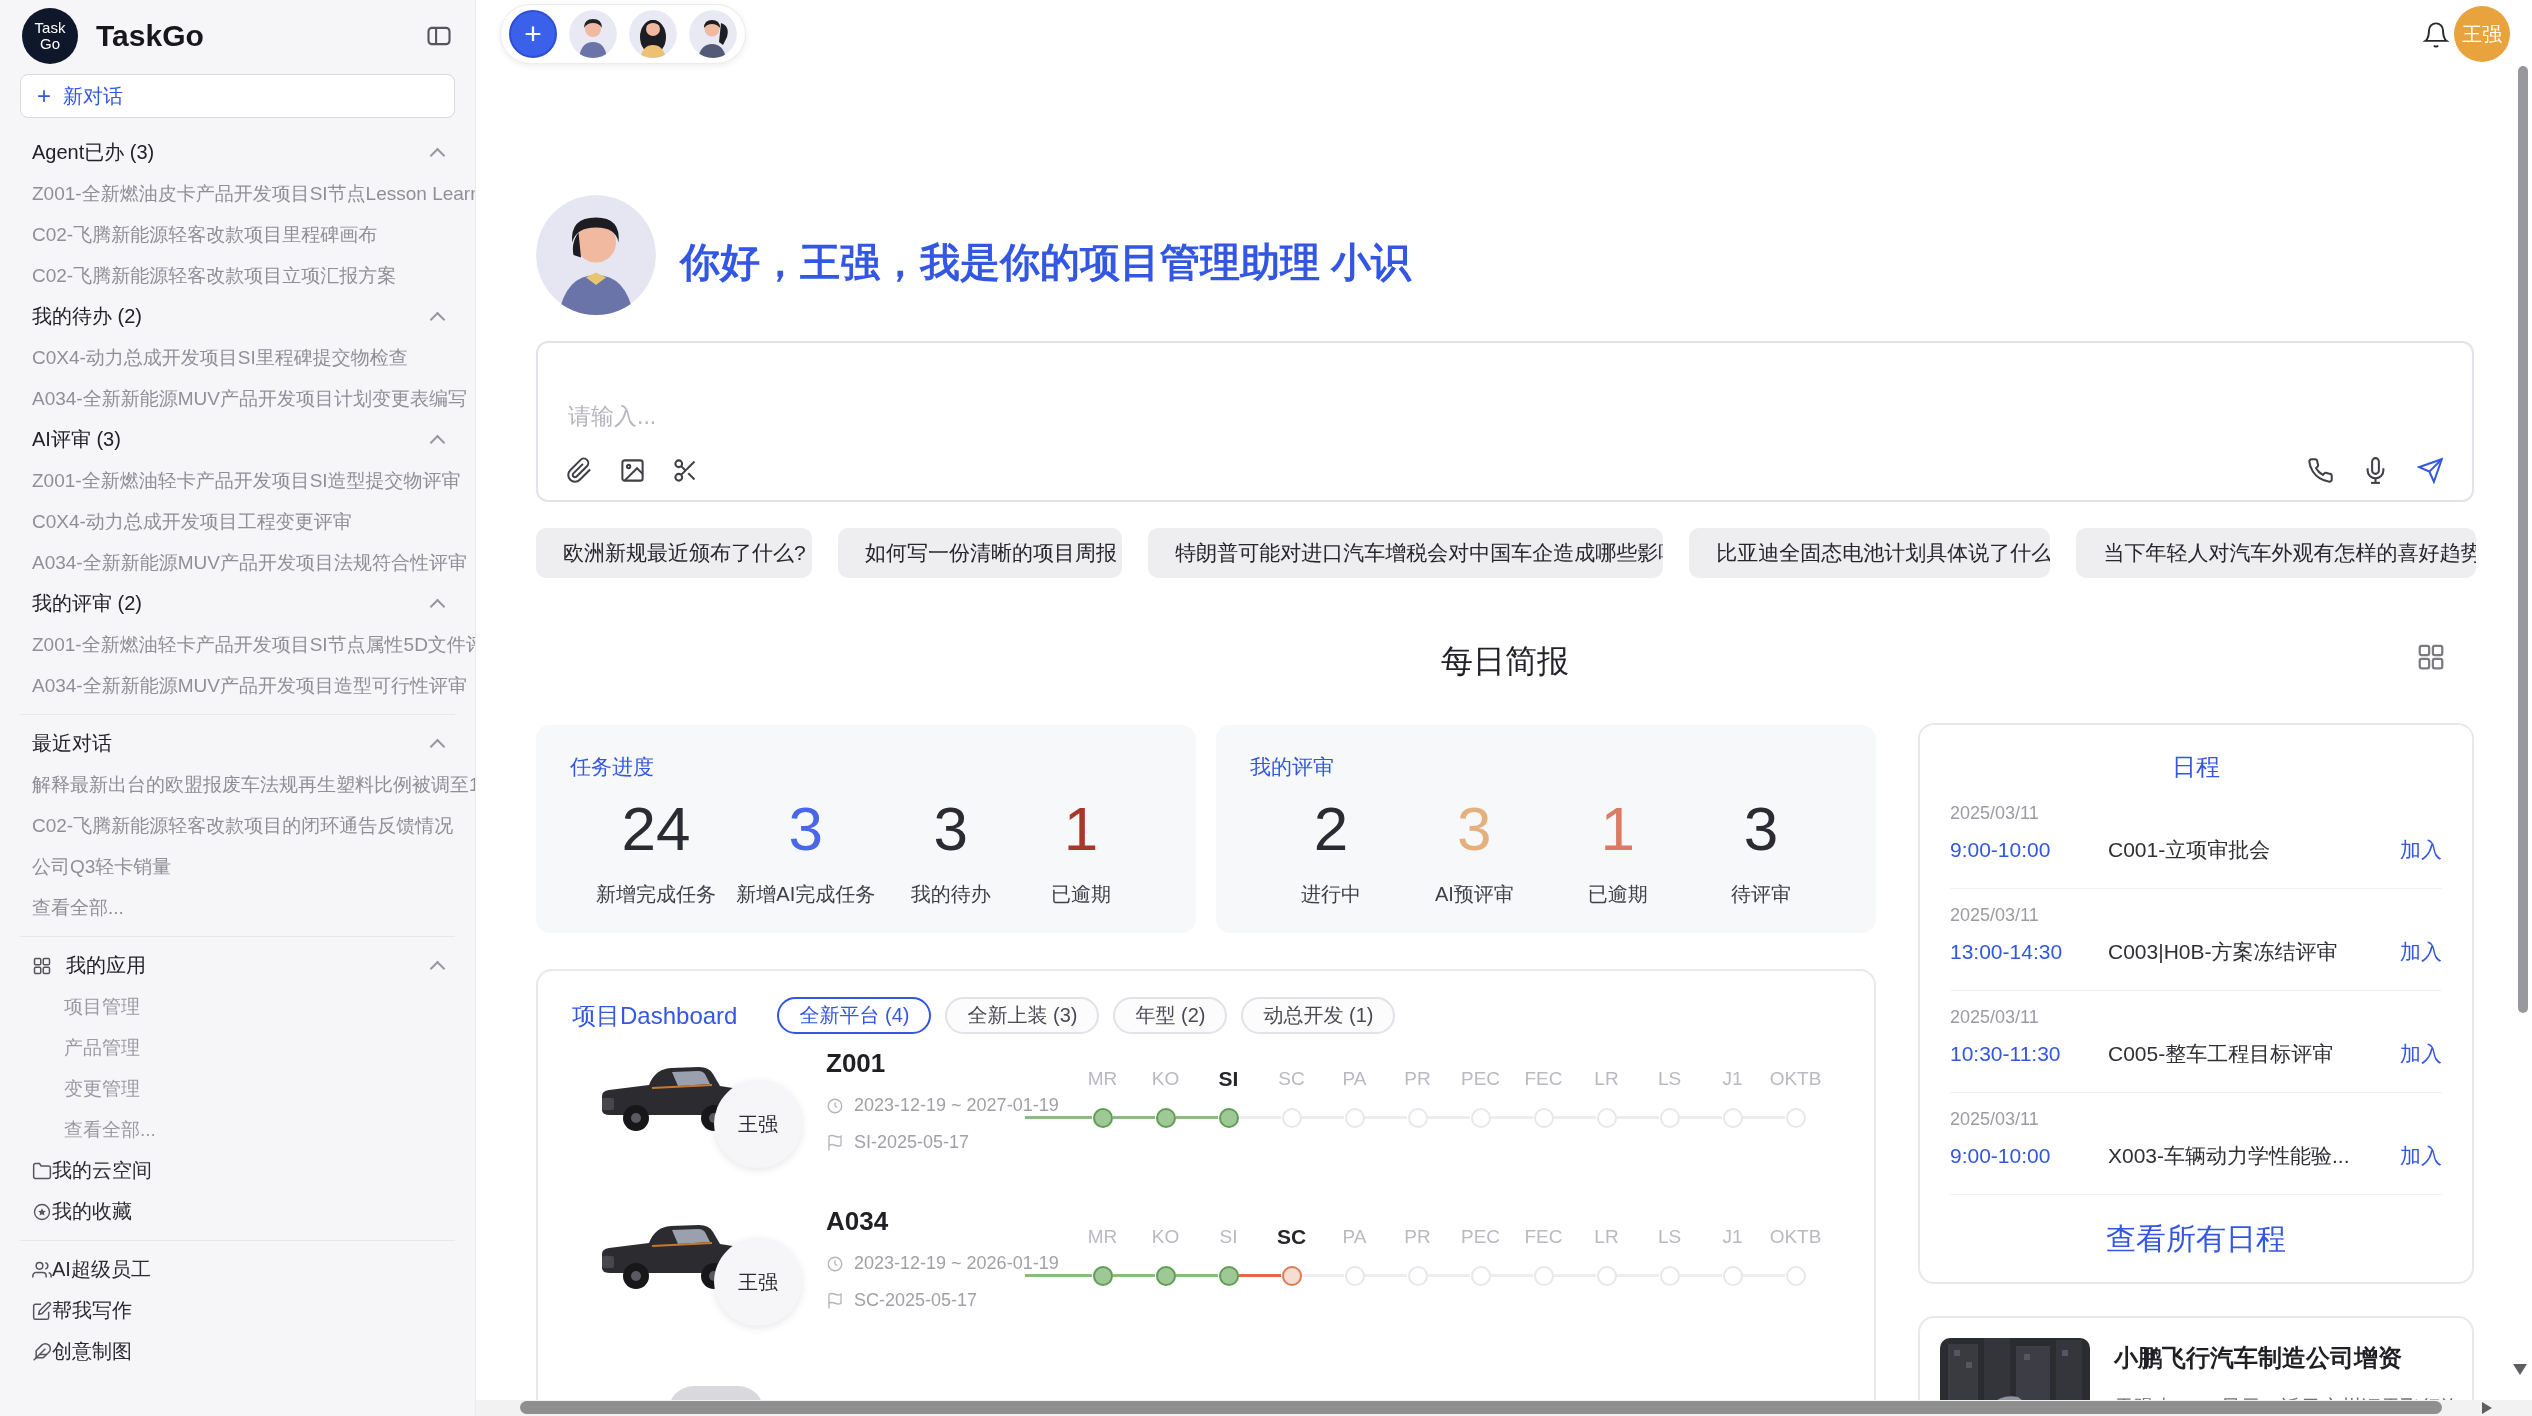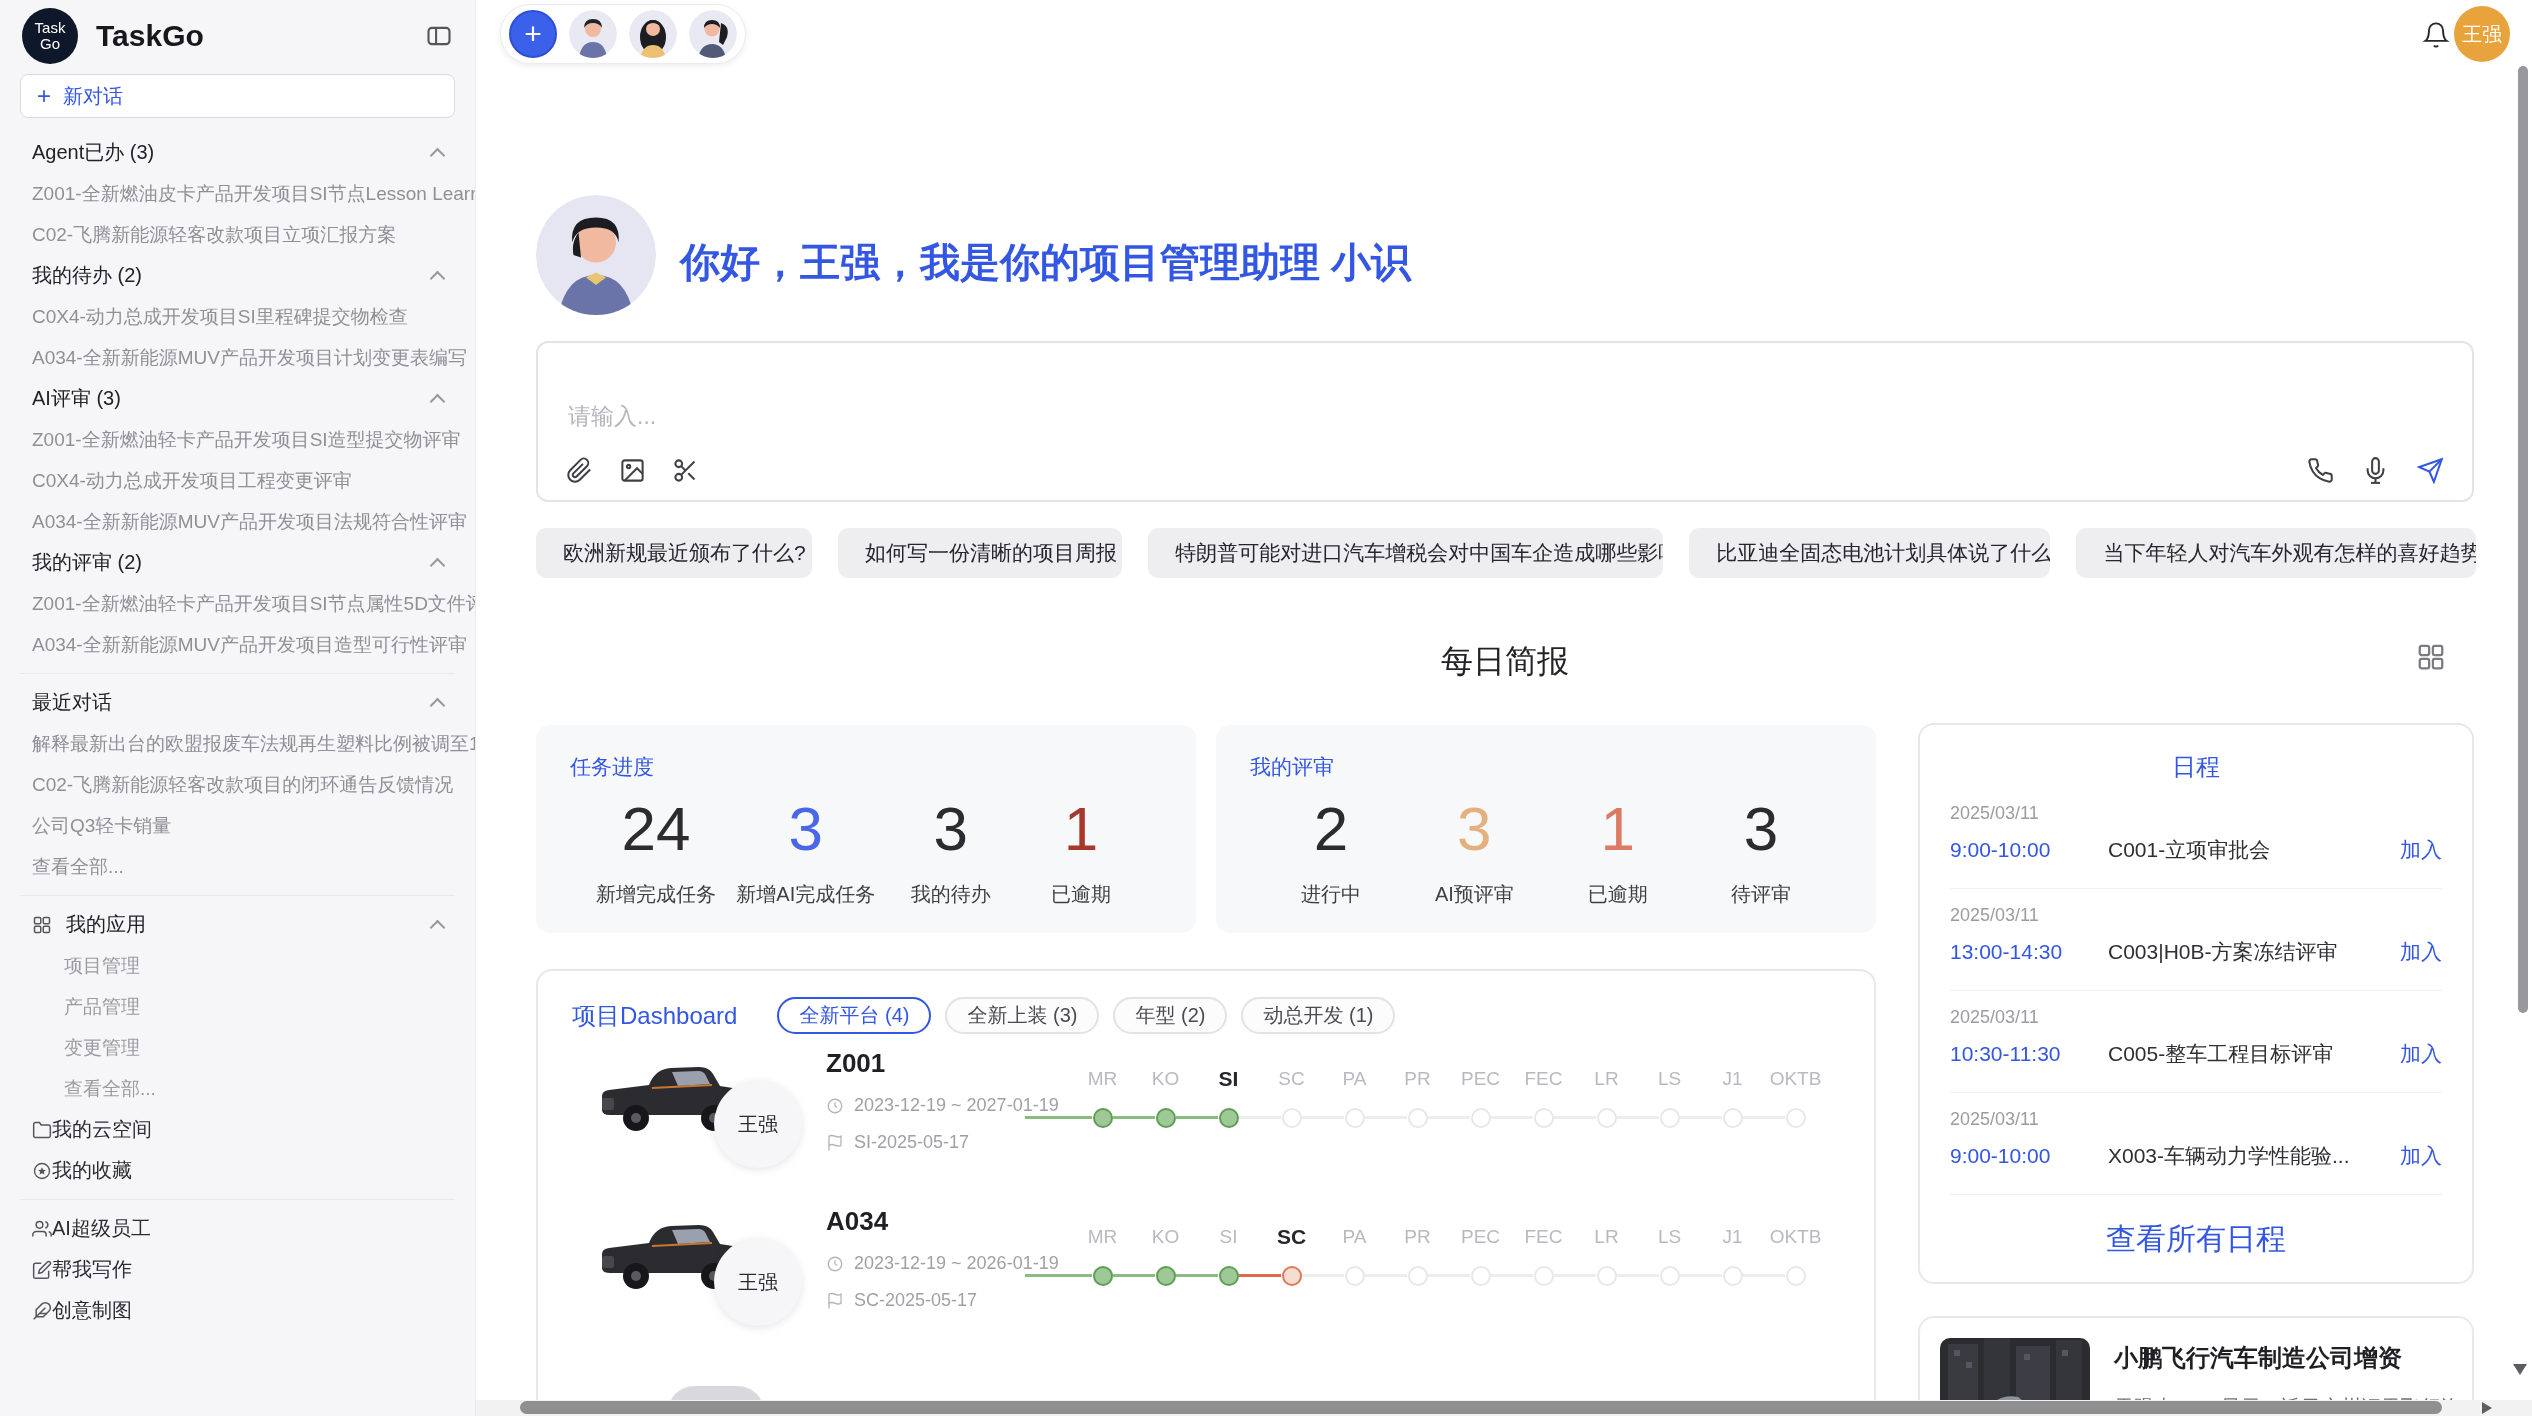--- a/index.html
+++ b/index.html
@@ -170,20 +170,21 @@
     </div>
 
       <div>
         <div class="sb-header">
           <span>Agent已办 (3)</span>
           <i class="chev"></i>
         </div>
 
           <div class="sb-item">Z001-全新燃油皮卡产品开发项目SI节点Lesson Learn报告</div>
 
+          <div class="sb-item">C02-飞腾新能源轻客改款项目里程碑画布</div>
 
           <div class="sb-item">C02-飞腾新能源轻客改款项目立项汇报方案</div>
 
       </div>
 
       <div>
         <div class="sb-header">
           <span>我的待办 (2)</span>
           <i class="chev"></i>
         </div>

